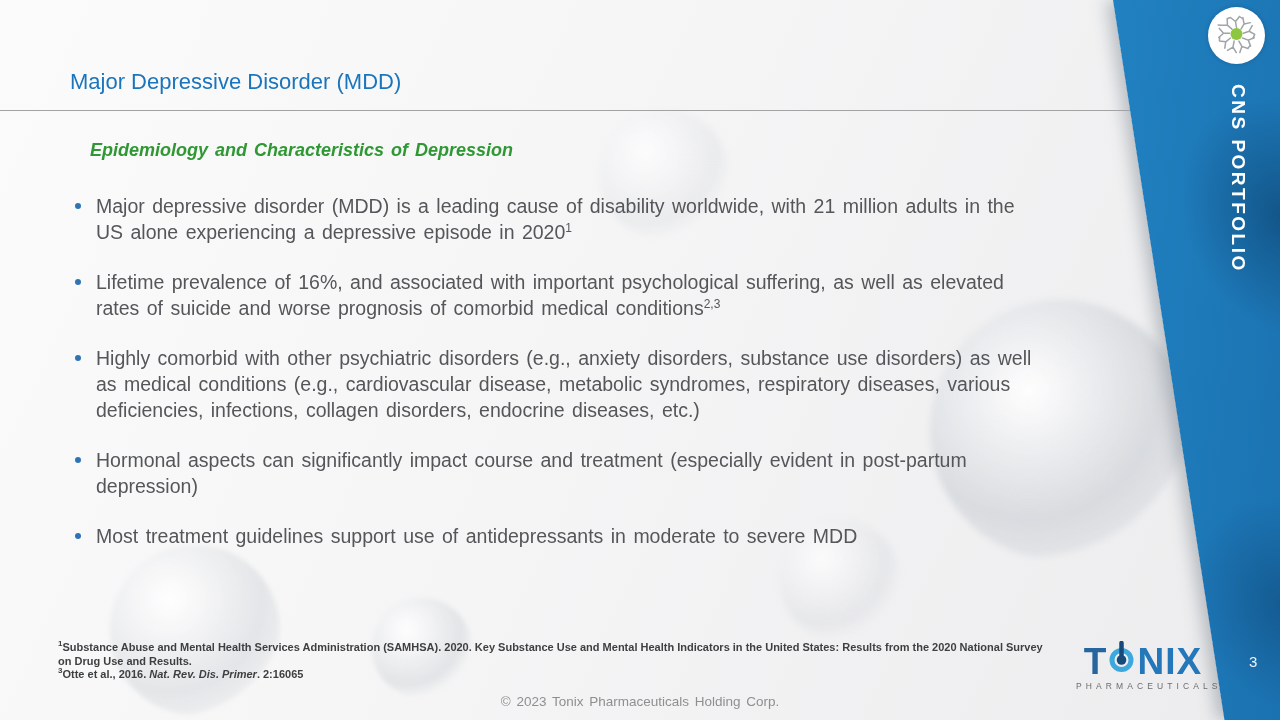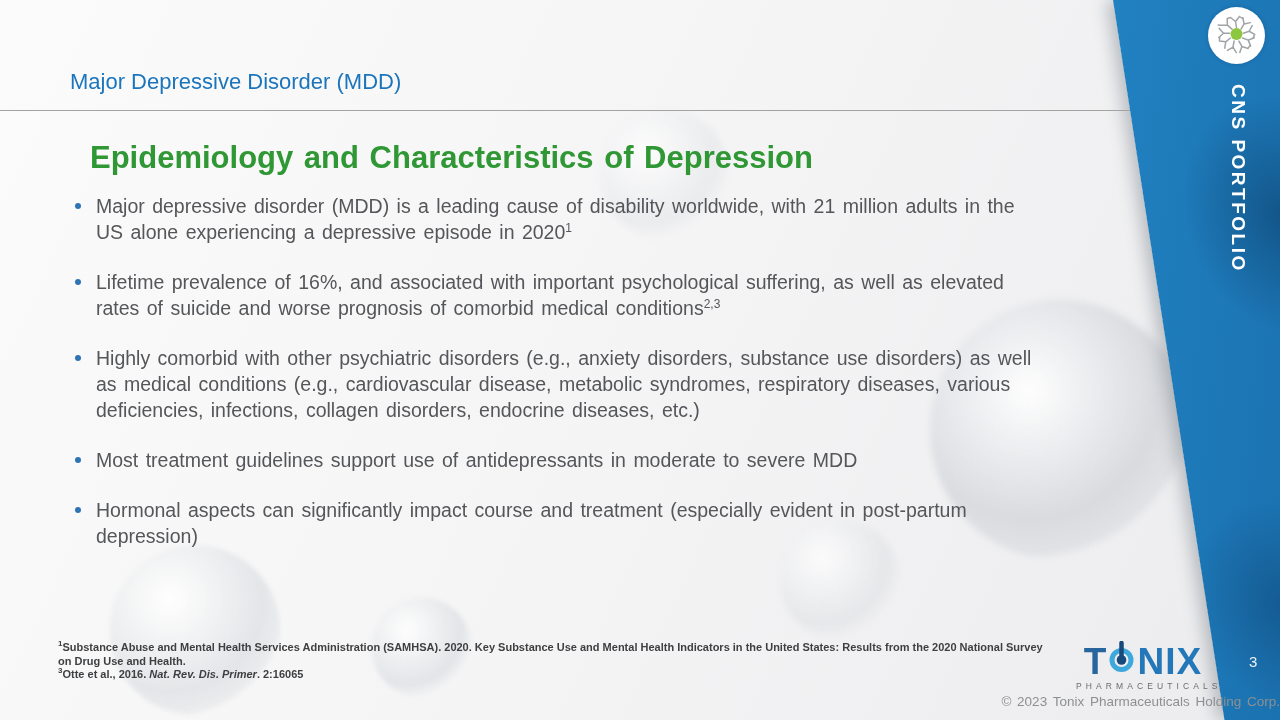--- a/index.html
+++ b/index.html
@@ -39,34 +39,34 @@
   }
 
   .neuron-badge{position:absolute;left:1208px;top:7px;width:57px;height:57px;border-radius:50%;
     background:#fff;box-shadow:0 0 4px rgba(0,40,80,.25);}
   .cns-label{position:absolute;left:1227px;top:84px;writing-mode:vertical-rl;
     color:#fff;font-size:19px;font-weight:bold;letter-spacing:2.5px;white-space:nowrap;}
   .page-number{position:absolute;left:1249px;top:653px;color:#eef3f8;font-size:15px;}
 
   .title{position:absolute;left:70px;top:69px;color:#1b75bc;font-size:22px;font-weight:normal;white-space:nowrap;}
   .title-rule{position:absolute;left:0;top:110px;width:1130px;height:1px;background:#a3a3a3;}
-  .section-heading{position:absolute;left:90px;top:140px;color:#2f9733;font-size:31px;font-weight:bold;white-space:nowrap;word-spacing:2px;}
+  .section-heading{position:absolute;left:90px;top:140px;color:#2f9733;font-size:18px;font-weight:bold;white-space:nowrap;word-spacing:2px;font-style:italic;}
 
   .bullets{position:absolute;left:72px;top:193px;margin:0;padding:0;list-style:none;}
   .bullets li{position:relative;padding-left:24px;margin:0 0 24px 0;
     color:#555659;font-size:19.5px;line-height:26px;white-space:nowrap;word-spacing:2px;}
   .bullets li .dot{position:absolute;left:3px;top:10px;width:6px;height:6px;border-radius:50%;background:#2e74b5;}
   .bullets sup{font-size:12px;line-height:0;}
 
   .footnotes{position:absolute;left:58px;top:641px;color:#3e3f41;font-size:11px;line-height:13.5px;}
   .footnotes div{white-space:nowrap;font-weight:bold;}
   .footnotes sup{font-size:8px;line-height:0;}
   .footnotes .it{font-style:italic;}
 
-  .copyright{position:absolute;left:0;right:0;top:694px;text-align:right;color:#8e8f91;font-size:13.5px;word-spacing:2px;}
+  .copyright{position:absolute;left:0;right:0;top:694px;text-align:center;color:#8e8f91;font-size:13.5px;word-spacing:2px;}
 
   .tonix-logo{position:absolute;left:1076px;top:641px;width:134px;text-align:center;}
   .tonix-row{display:flex;align-items:flex-end;justify-content:center;}
   .tonix-t{color:#26659d;font-size:37px;font-weight:bold;line-height:30px;}
   .tonix-nix{color:#2477b9;font-size:37px;font-weight:bold;line-height:30px;letter-spacing:1px;}
   .tonix-o{margin:0 1px;}
   .tonix-sub{margin-top:4px;color:#6b6c6e;font-size:8.5px;letter-spacing:4.1px;white-space:nowrap;}
 </style>
 </head>
 <body>
@@ -124,26 +124,26 @@
 
   <div class="title">Major Depressive Disorder (MDD)</div>
   <div class="title-rule"></div>
 
   <div class="section-heading">Epidemiology and Characteristics of Depression</div>
 
   <ul class="bullets">
       <li><span class="dot"></span>Major depressive disorder (MDD) is a leading cause of disability worldwide, with 21 million adults in the<br>US alone experiencing a depressive episode in 2020<sup>1</sup></li>
       <li><span class="dot"></span>Lifetime prevalence of 16%, and associated with important psychological suffering, as well as elevated<br>rates of suicide and worse prognosis of comorbid medical conditions<sup>2,3</sup></li>
       <li><span class="dot"></span>Highly comorbid with other psychiatric disorders (e.g., anxiety disorders, substance use disorders) as well<br>as medical conditions (e.g., cardiovascular disease, metabolic syndromes, respiratory diseases, various<br>deficiencies, infections, collagen disorders, endocrine diseases, etc.)</li>
+      <li><span class="dot"></span>Hormonal aspects can significantly impact course and treatment (especially evident in post-partum<br>depression)</li>
       <li><span class="dot"></span>Most treatment guidelines support use of antidepressants in moderate to severe MDD</li>
-      <li><span class="dot"></span>Hormonal aspects can significantly impact course and treatment (especially evident in post-partum<br>depression)</li>
     </ul>
 
   <div class="footnotes">
-      <div><sup>1</sup><span>Substance Abuse and Mental Health Services Administration (SAMHSA). 2020. Key Substance Use and Mental Health Indicators in the United States: Results from the 2020 National Survey</span><br><span>on Drug Use and Health.</span></div>
+      <div><sup>1</sup><span>Substance Abuse and Mental Health Services Administration (SAMHSA). 2020. Key Substance Use and Mental Health Indicators in the United States: Results from the 2020 National Survey</span><br><span>on Drug Use and Results.</span></div>
       <div><sup>3</sup><span>Otte et al., 2016. </span><span class="it">Nat. Rev. Dis. Primer</span><span>. 2:16065</span></div>
     </div>
 
   <div class="copyright">© 2023 Tonix Pharmaceuticals Holding Corp.</div>
 
   <div class="tonix-logo">
     <div class="tonix-row">
       <span class="tonix-t">T</span>
       <span class="tonix-o">
         <svg width="29" height="32" viewBox="0 0 29 32">

